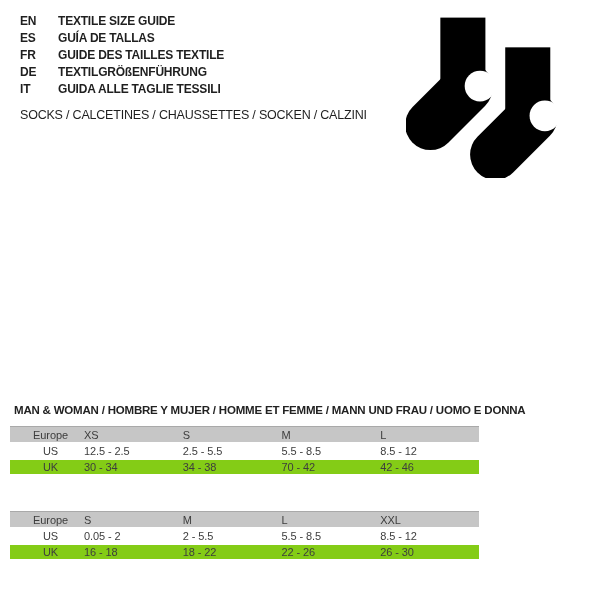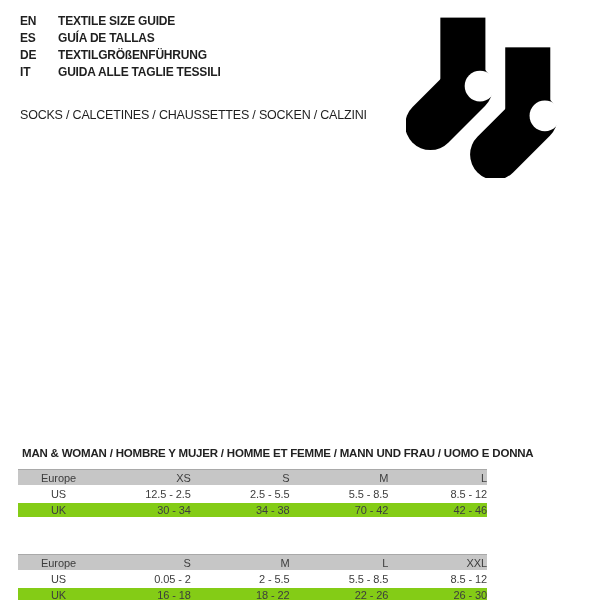--- a/index.html
+++ b/index.html
@@ -9,45 +9,48 @@
   }
   
   .lang-block{position:absolute;left:20px;top:13px;}
   .lang-row{line-height:17px;font-size:12px;font-weight:bold;letter-spacing:-0.2px;white-space:nowrap;}
   .lang-code{display:inline-block;width:38px;}
   
   .category{position:absolute;left:20px;top:108px;font-size:12.5px;font-weight:normal;letter-spacing:-0.2px;white-space:nowrap;}
   
   .socks-svg{position:absolute;left:406px;top:14px;width:157px;height:164px;}
   
-  .table-block{position:absolute;left:18px;width:469px;margin-top:43px;}
+  .table-block{position:absolute;left:10px;width:469px;}
   .table-block.t1{top:404px;}
   .table-block.t2{top:509px;}
   .table-title{font-size:11.5px;font-weight:bold;letter-spacing:-0.2px;line-height:13px;margin:0 0 7px 4px;white-space:nowrap;color:#222;}
   table.size-table{
     border-collapse:separate;border-spacing:0 2px;table-layout:fixed;width:469px;
     font-size:11px;color:#3d3d3d;letter-spacing:-0.1px;
   }
-  table.size-table td{padding:0;height:14px;vertical-align:middle;text-align:right;overflow:hidden;white-space:nowrap;}
+  table.size-table td{padding:0;height:14px;vertical-align:middle;text-align:left;overflow:hidden;white-space:nowrap;}
   table.size-table td:first-child{text-align:center;padding-left:7px;}
   table.size-table col.col0{width:74px;}
   tr.hdr td{background:#c6c6c6;height:15px;border-top:1px solid #a9a9a9;}
   tr.row-alt td{background:#84cc16;}
 </style>
 </head>
 <body>
 
 <div class="canvas">
 
   <div class="lang-block">
     <div class="lang-row">
       <span class="lang-code">EN</span><span class="lang-label">TEXTILE SIZE GUIDE</span>
     </div>
     <div class="lang-row">
       <span class="lang-code">ES</span><span class="lang-label">GUÍA DE TALLAS</span>
+    </div>
+    <div class="lang-row">
+      <span class="lang-code">FR</span><span class="lang-label">GUIDE DES TAILLES TEXTILE</span>
     </div>
     <div class="lang-row">
       <span class="lang-code">DE</span><span class="lang-label">TEXTILGRÖßENFÜHRUNG</span>
     </div>
     <div class="lang-row">
       <span class="lang-code">IT</span><span class="lang-label">GUIDA ALLE TAGLIE TESSILI</span>
     </div>
   </div>
 
   <div class="category">SOCKS / CALCETINES / CHAUSSETTES / SOCKEN / CALZINI</div>

